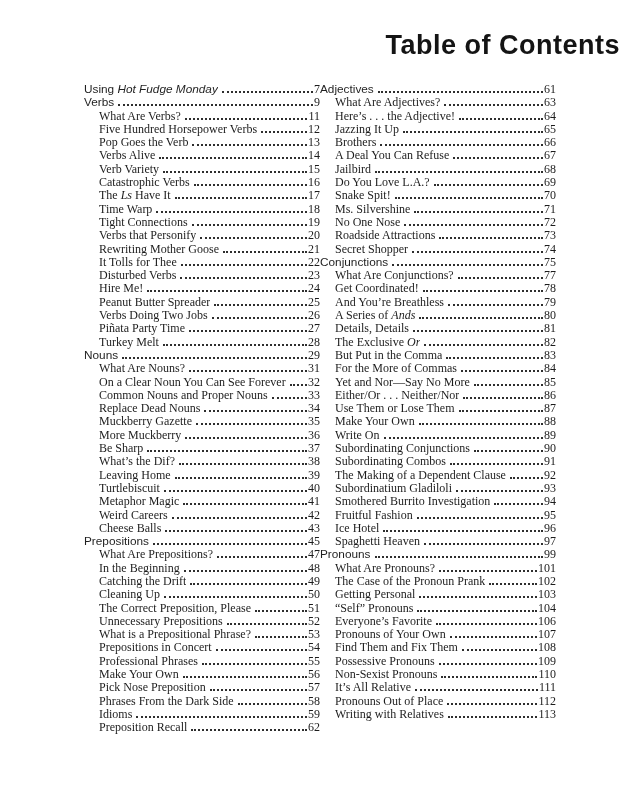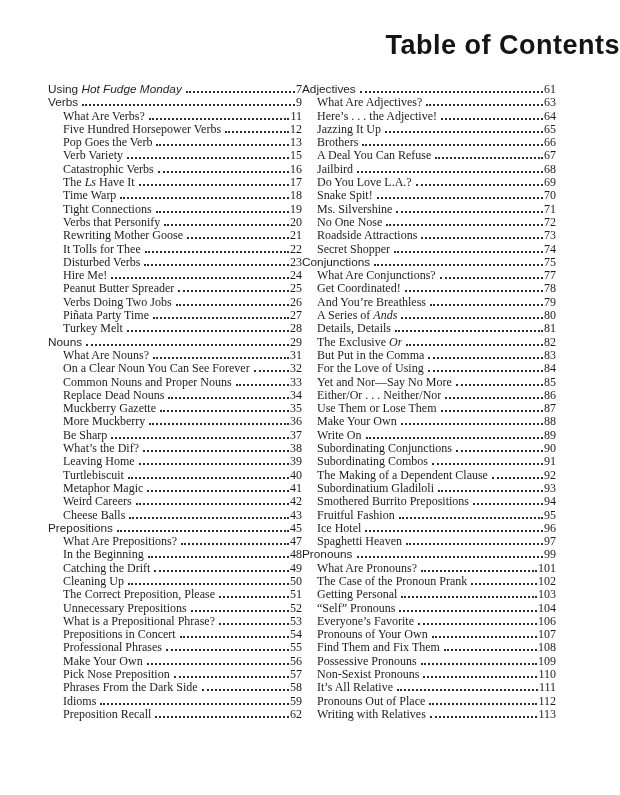--- a/index.html
+++ b/index.html
@@ -25,21 +25,21 @@
     text-align: right;
     font-family: "Liberation Sans", sans-serif;
     font-weight: 700;
     font-size: 27px;
     line-height: 30px;
     letter-spacing: 0.5px;
     color: #141414;
   }
   .toc {
     display: flex;
-    padding: 23px 64px 0 48px;
+    padding: 23px 64px 0 84px;
     box-sizing: border-box;
   }
   .col {
     flex: 1 1 0;
     min-width: 0;
   }
   .section + .section {
   }
   .row {
     display: flex;
@@ -102,20 +102,25 @@
             <span class="label">Five Hundred Horsepower Verbs</span>
             <span class="leader"></span>
             <span class="pg">12</span>
           </div>
           <div class="row item-row">
             <span class="label">Pop Goes the Verb</span>
             <span class="leader"></span>
             <span class="pg">13</span>
           </div>
           <div class="row item-row">
+            <span class="label">Verbs Alive</span>
+            <span class="leader"></span>
+            <span class="pg">14</span>
+          </div>
+          <div class="row item-row">
             <span class="label">Verb Variety</span>
             <span class="leader"></span>
             <span class="pg">15</span>
           </div>
           <div class="row item-row">
             <span class="label">Catastrophic Verbs</span>
             <span class="leader"></span>
             <span class="pg">16</span>
           </div>
           <div class="row item-row">
@@ -432,21 +437,21 @@
             <span class="label">The Exclusive <i>Or</i></span>
             <span class="leader"></span>
             <span class="pg">82</span>
           </div>
           <div class="row item-row">
             <span class="label">But Put in the Comma</span>
             <span class="leader"></span>
             <span class="pg">83</span>
           </div>
           <div class="row item-row">
-            <span class="label">For the Love of Using</span>
+            <span class="label">For the More of Commas</span>
             <span class="leader"></span>
             <span class="pg">84</span>
           </div>
           <div class="row item-row">
             <span class="label">Yet and Nor—Say No More</span>
             <span class="leader"></span>
             <span class="pg">85</span>
           </div>
           <div class="row item-row">
             <span class="label">Either/Or . . . Neither/Nor</span>
@@ -482,21 +487,21 @@
             <span class="label">The Making of a Dependent Clause</span>
             <span class="leader"></span>
             <span class="pg">92</span>
           </div>
           <div class="row item-row">
             <span class="label">Subordinatium Gladiloli</span>
             <span class="leader"></span>
             <span class="pg">93</span>
           </div>
           <div class="row item-row">
-            <span class="label">Smothered Burrito Prepositions</span>
+            <span class="label">Smothered Burrito Investigation</span>
             <span class="leader"></span>
             <span class="pg">94</span>
           </div>
           <div class="row item-row">
             <span class="label">Fruitful Fashion</span>
             <span class="leader"></span>
             <span class="pg">95</span>
           </div>
           <div class="row item-row">
             <span class="label">Ice Hotel</span>

